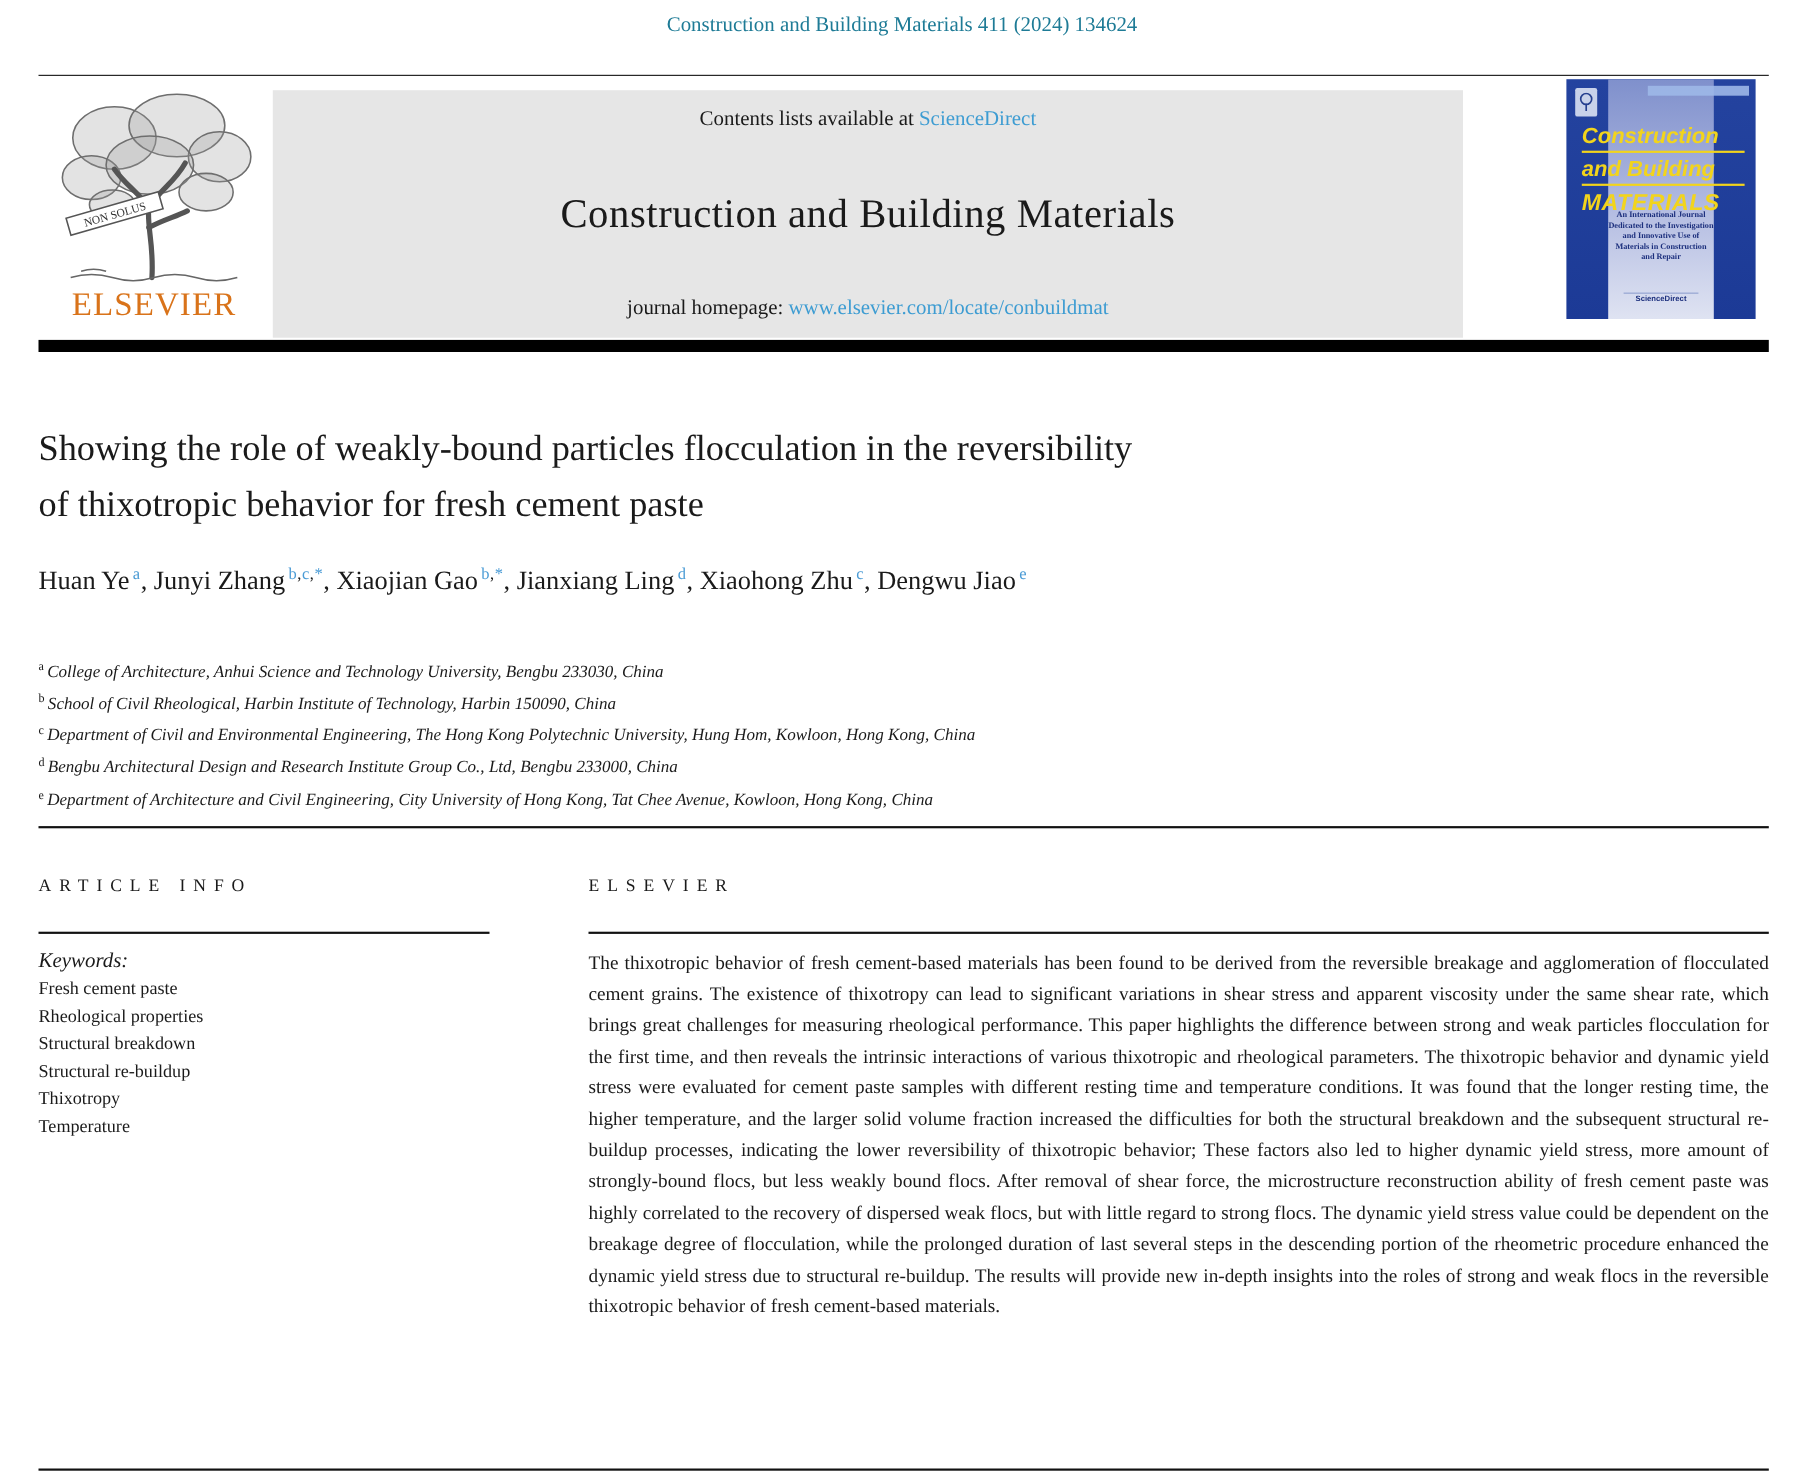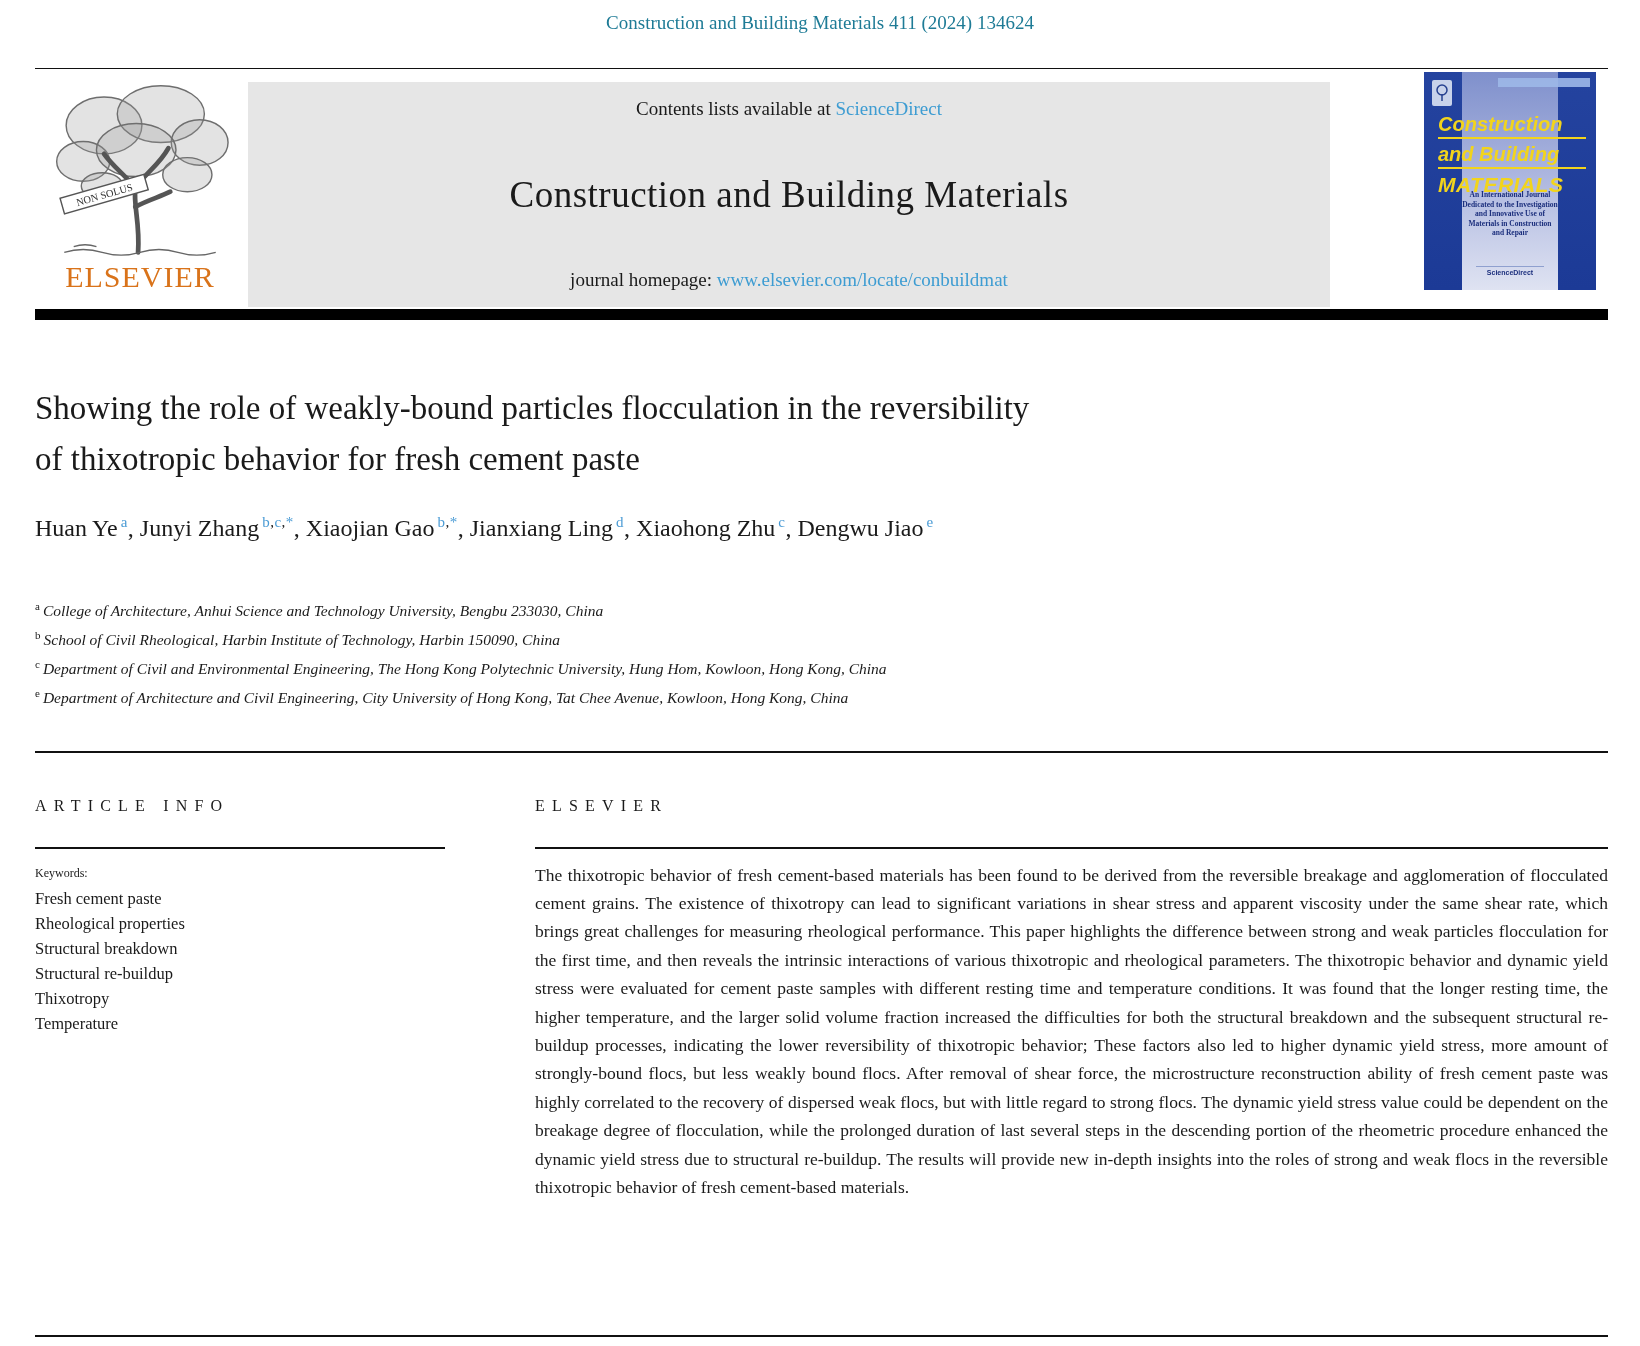--- a/index.html
+++ b/index.html
@@ -87,21 +87,21 @@
   .affil-line sup{font-style:normal;font-size:11px;margin-right:3px;}
   .affil-text{font-style:italic;}
   .full-rule{position:absolute;top:751px;left:35px;width:1573px;height:2px;background:var(--rule_black);}
   
   .columns{position:absolute;top:797px;left:35px;width:1573px;display:flex;}
   .col-left{width:410px;flex:none;}
   .col-gap{width:90px;flex:none;}
   .col-right{flex:1;}
   .section-heading{font-size:16px;letter-spacing:.45em;}
   .heading-rule{height:1.5px;background:var(--rule_black);margin-top:32px;margin-bottom:12px;}
-  .keywords-label{font-size:12px;line-height:25px;}
+  .keywords-label{font-style:italic;font-size:19px;line-height:25px;}
   .keywords{font-size:16.5px;line-height:25px;}
   .abstract-text{
     margin-top:2px;font-size:17.5px;line-height:28.4px;text-align:justify;
   }
   .bottom-rule{position:absolute;top:1335px;left:35px;width:1573px;height:2px;background:var(--rule_black);}
 </style>
 </head>
 <body>
 
 <div class="citation">Construction and Building Materials 411 (2024) 134624</div>
@@ -181,20 +181,21 @@
     <div class="title-line">Showing the role of weakly-bound particles flocculation in the reversibility</div>
     <div class="title-line">of thixotropic behavior for fresh cement paste</div>
   </div>
 
 <div class="authors" id="authors"><span class="author">Huan Ye<sup><span class="sup-ch">a</span></sup></span>, <span class="author">Junyi Zhang<sup><span class="sup-ch">b</span><span class="sup-comma">,</span><span class="sup-ch">c</span><span class="sup-comma">,</span><span class="sup-ch">*</span></sup></span>, <span class="author">Xiaojian Gao<sup><span class="sup-ch">b</span><span class="sup-comma">,</span><span class="sup-ch">*</span></sup></span>, <span class="author">Jianxiang Ling<sup><span class="sup-ch">d</span></sup></span>, <span class="author">Xiaohong Zhu<sup><span class="sup-ch">c</span></sup></span>, <span class="author">Dengwu Jiao<sup><span class="sup-ch">e</span></sup></span></div>
 
 <div class="affiliations" id="affiliations">
     <div class="affil-line"><sup>a</sup><span class="affil-text">College of Architecture, Anhui Science and Technology University, Bengbu 233030, China</span></div>
     <div class="affil-line"><sup>b</sup><span class="affil-text">School of Civil Rheological, Harbin Institute of Technology, Harbin 150090, China</span></div>
     <div class="affil-line"><sup>c</sup><span class="affil-text">Department of Civil and Environmental Engineering, The Hong Kong Polytechnic University, Hung Hom, Kowloon, Hong Kong, China</span></div>
+    <div class="affil-line"><sup>d</sup><span class="affil-text">Bengbu Architectural Design and Research Institute Group Co., Ltd, Bengbu 233000, China</span></div>
     <div class="affil-line"><sup>e</sup><span class="affil-text">Department of Architecture and Civil Engineering, City University of Hong Kong, Tat Chee Avenue, Kowloon, Hong Kong, China</span></div>
   </div>
 
 <div class="full-rule"></div>
 
 <div class="columns">
   <div class="col-left">
     <div class="section-heading">ARTICLE INFO</div>
     <div class="heading-rule"></div>
     <div class="keywords-label">Keywords:</div>

